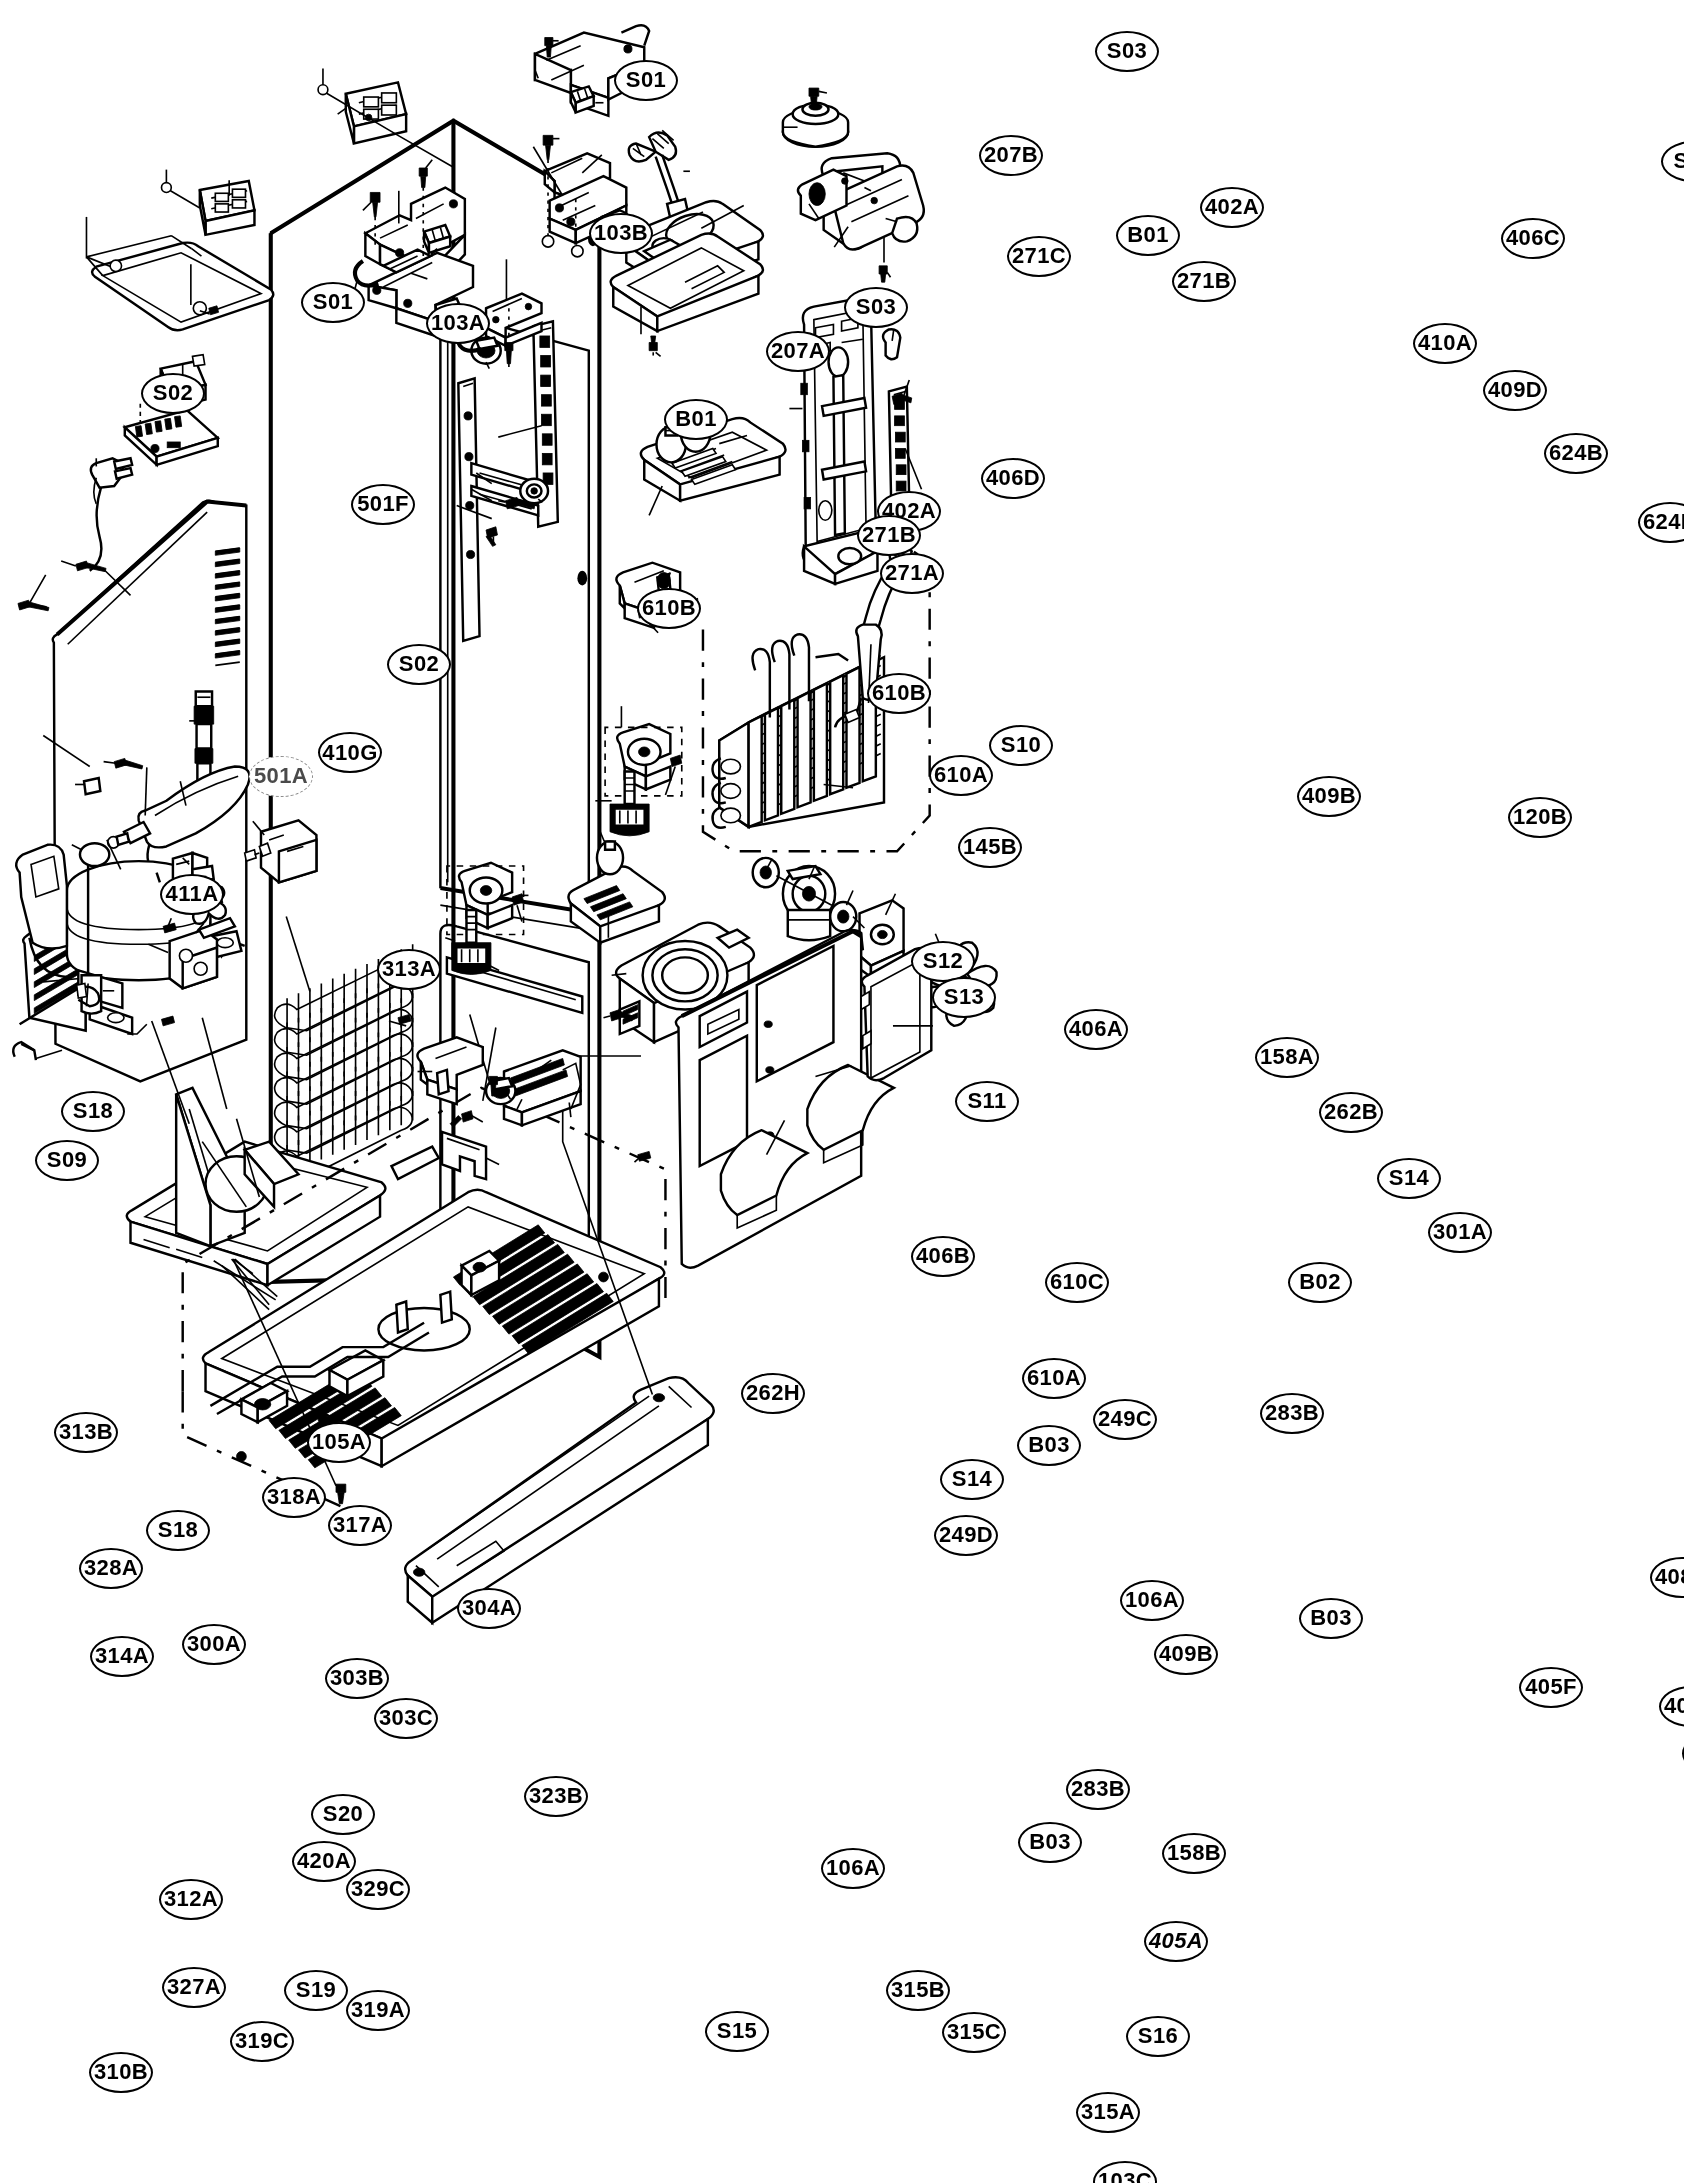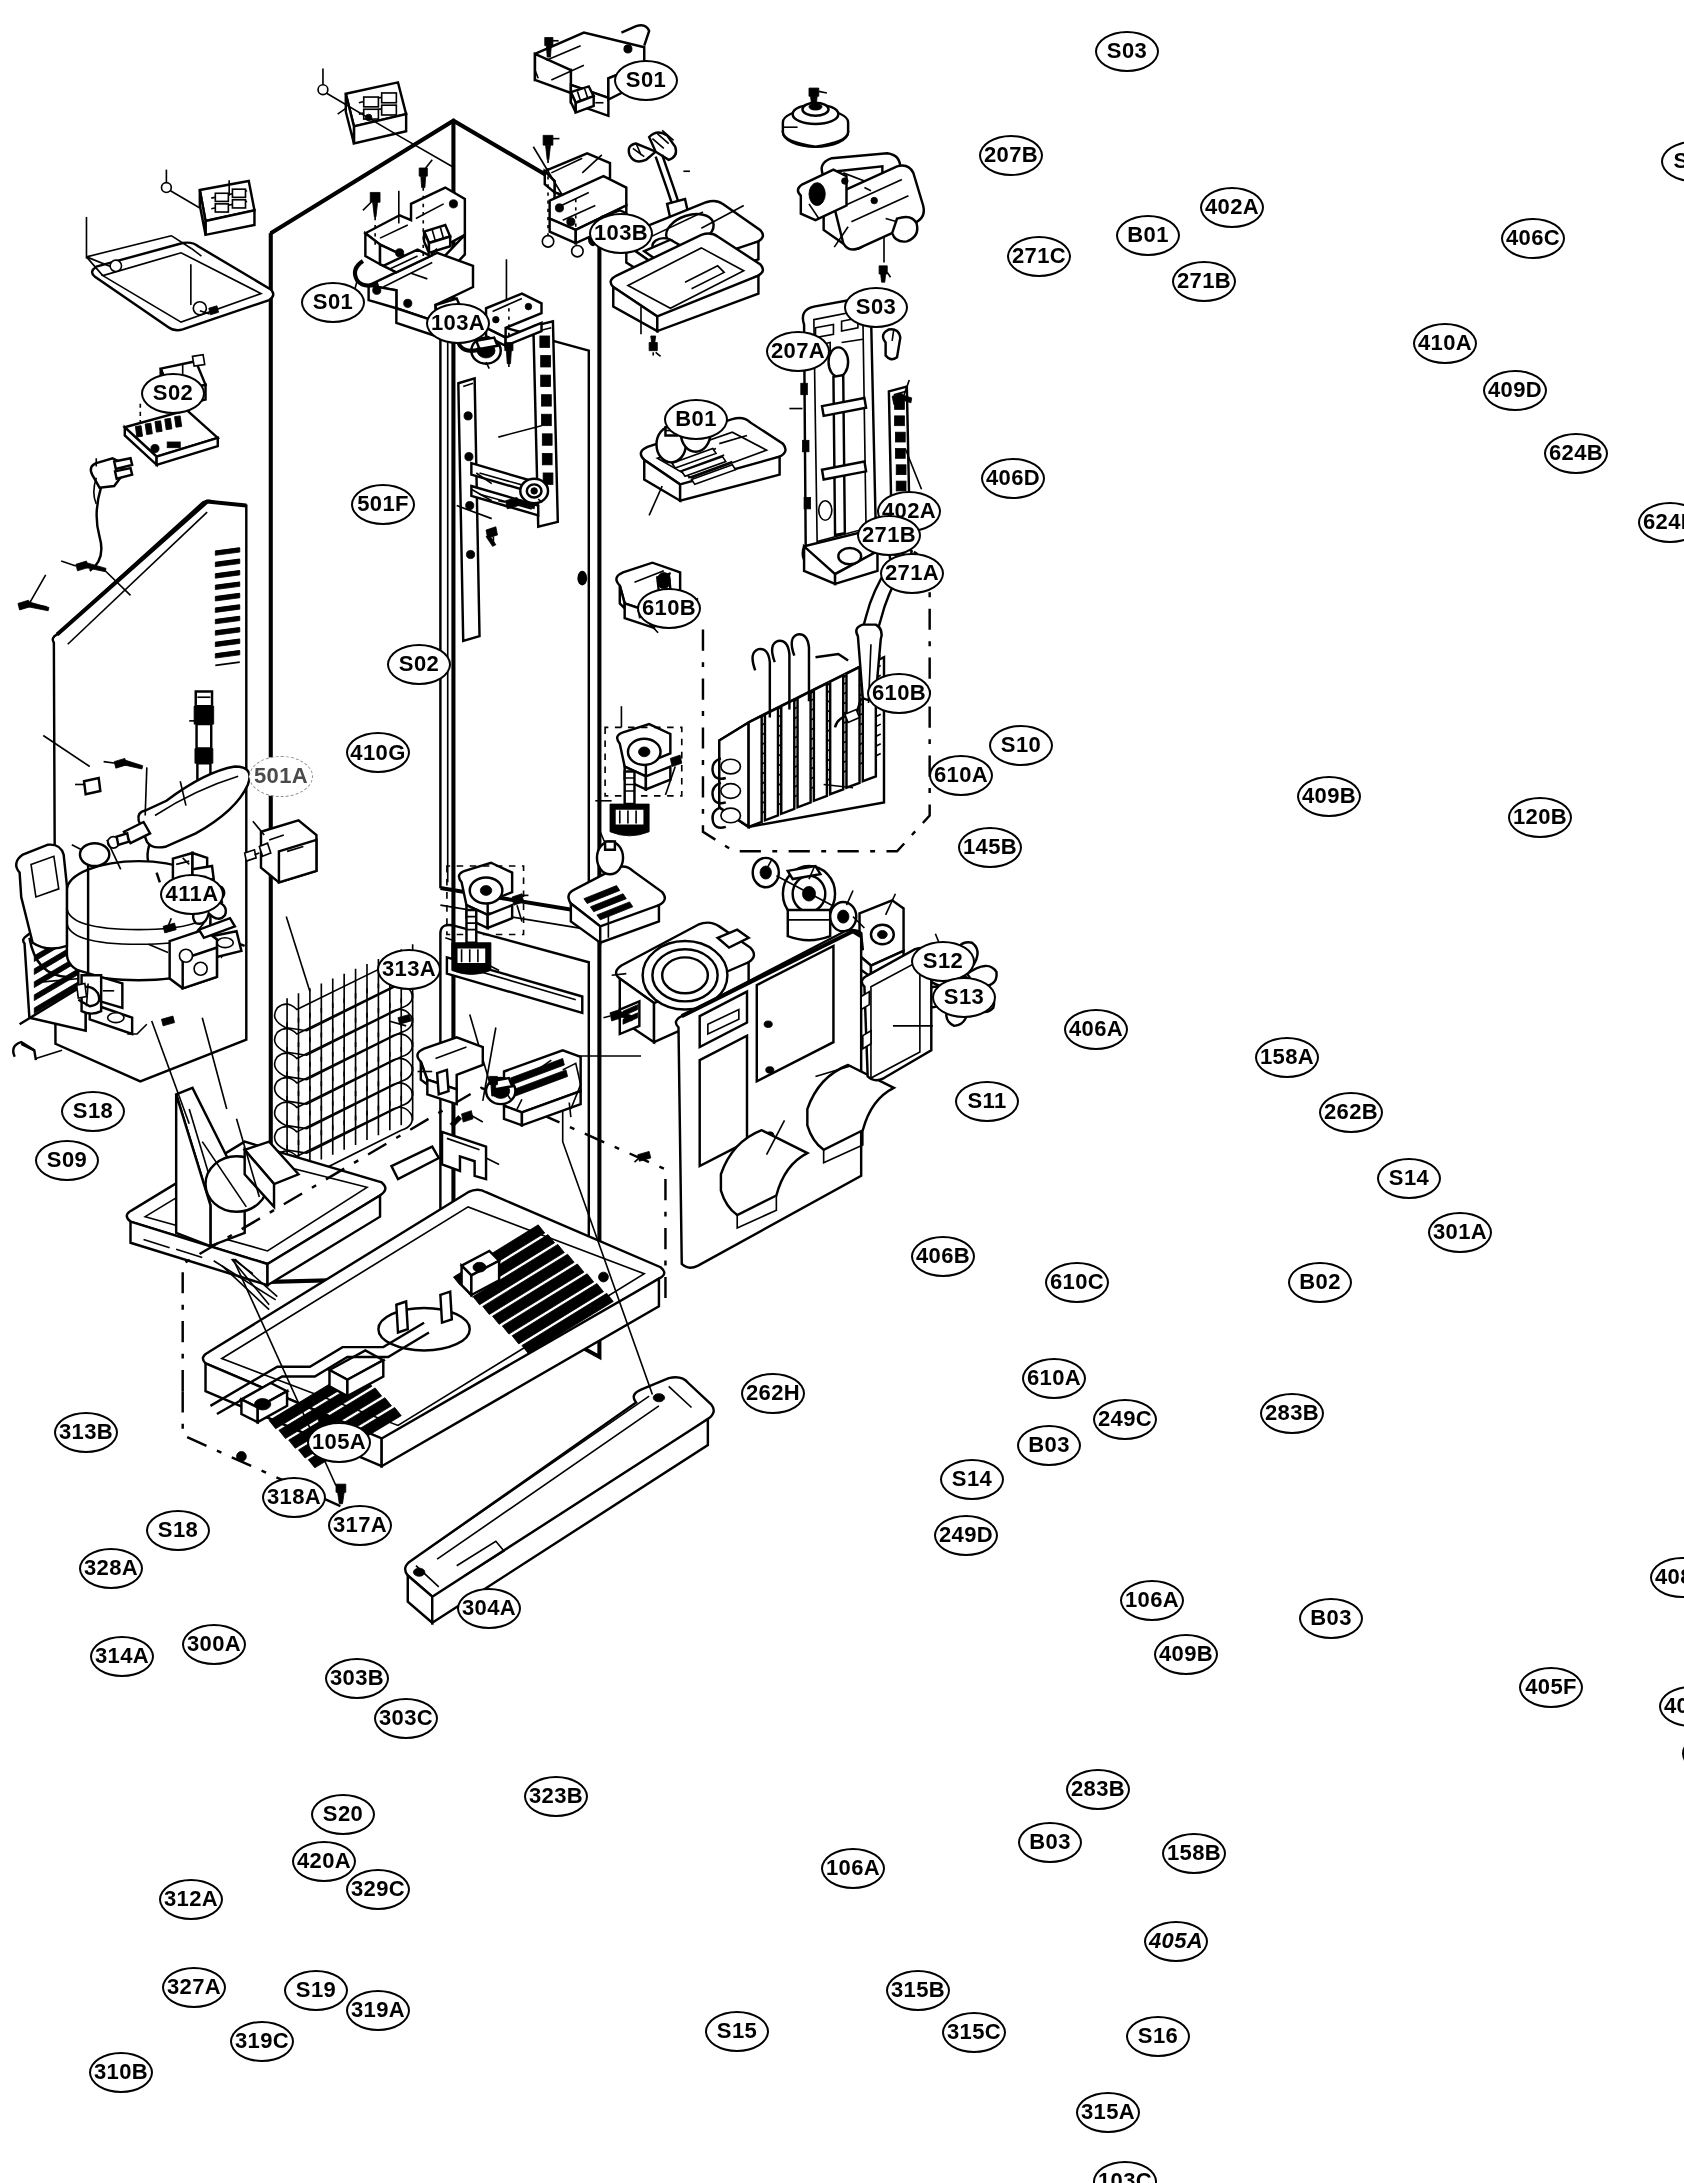--- a/index.html
+++ b/index.html
@@ -1040,21 +1040,21 @@
       <div class="cal" style="left: 1515px; top: 390px;">409D</div>
       <div class="cal" style="left: 1576px; top: 453px;">624B</div>
       <div class="cal" style="left: 383px; top: 504px;">501F</div>
       <div class="cal" style="left: 909px; top: 511px;">402A</div>
       <div class="cal" style="left: 1013px; top: 478px;">406D</div>
       <div class="cal" style="left: 1670px; top: 522px;">624D</div>
       <div class="cal" style="left: 889px; top: 535px;">271B</div>
       <div class="cal" style="left: 912px; top: 573px;">271A</div>
       <div class="cal" style="left: 669px; top: 608px;">610B</div>
       <div class="cal" style="left: 419px; top: 664px;">S02</div>
-      <div class="cal" style="left: 378px; top: 696px; margin-top: 36px;">410G</div>
+      <div class="cal" style="left: 350px; top: 696px; margin-top: 36px;">410G</div>
       <div class="cal" style="left: 899px; top: 693px;">610B</div>
       <div class="cal" style="left: 1021px; top: 745px;">S10</div>
       <div class="cal" style="left: 961px; top: 775px;">610A</div>
       <div class="cal faint" style="left: 281px; top: 776px;">501A</div>
       <div class="cal" style="left: 1329px; top: 796px;">409B</div>
       <div class="cal" style="left: 1540px; top: 817px;">120B</div>
       <div class="cal" style="left: 990px; top: 847px;">145B</div>
       <div class="cal" style="left: 192px; top: 894px; text-align: right;">411A</div>
       <div class="cal" style="left: 409px; top: 969px;">313A</div>
       <div class="cal" style="left: 943px; top: 961px;">S12</div>

